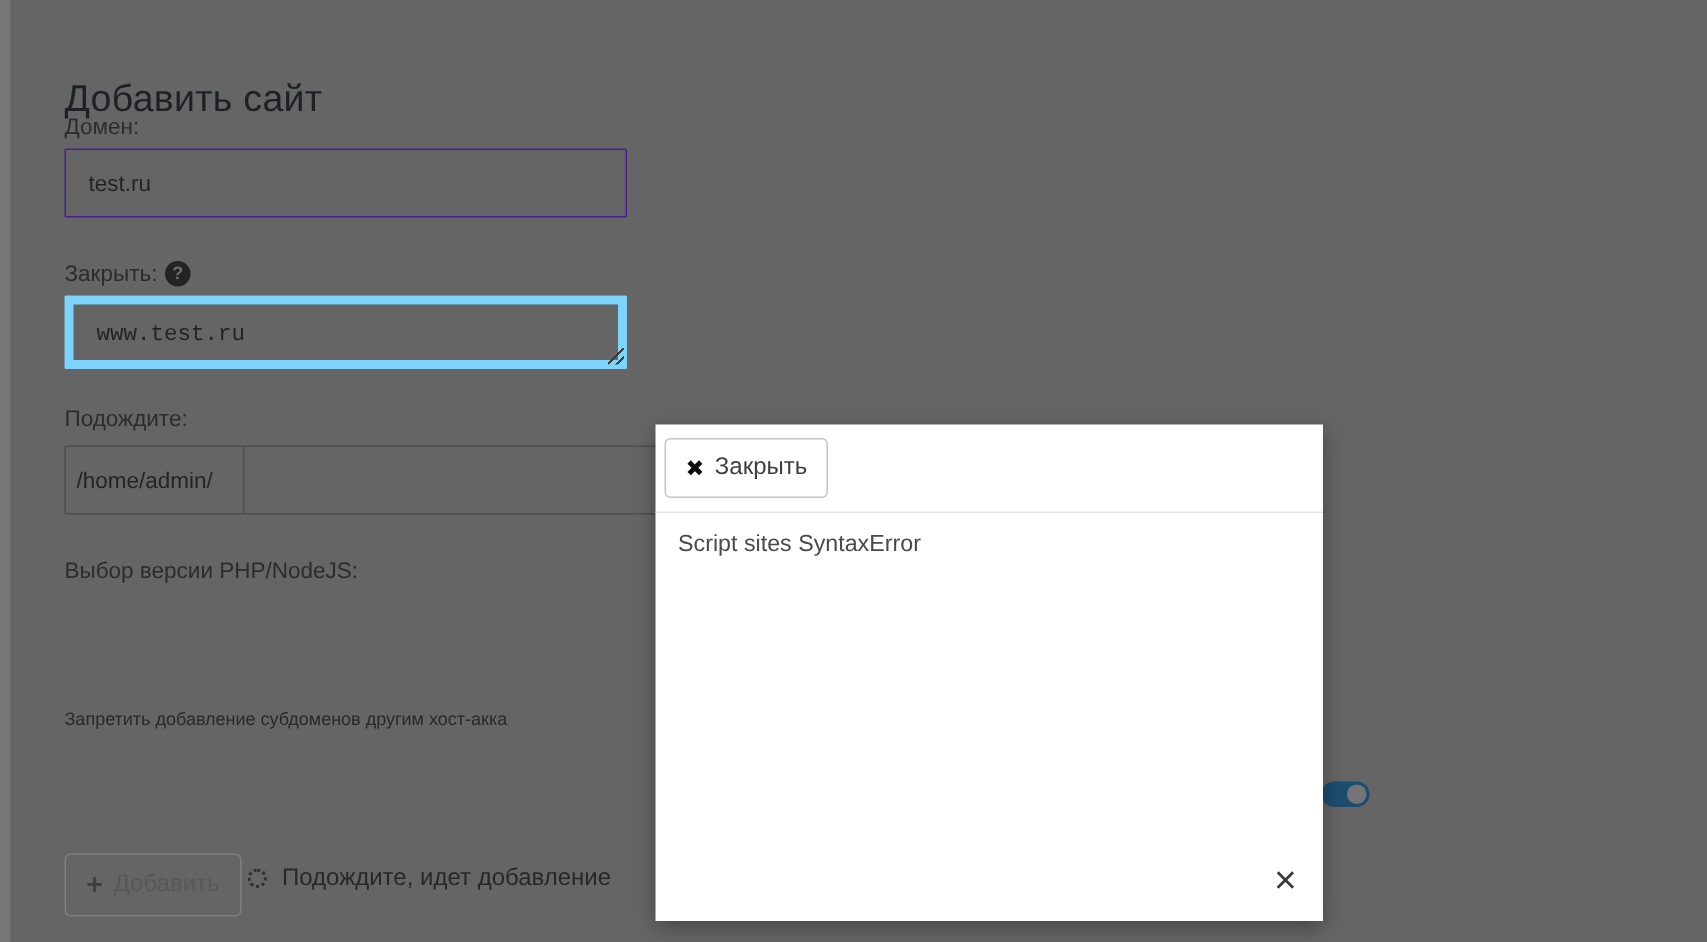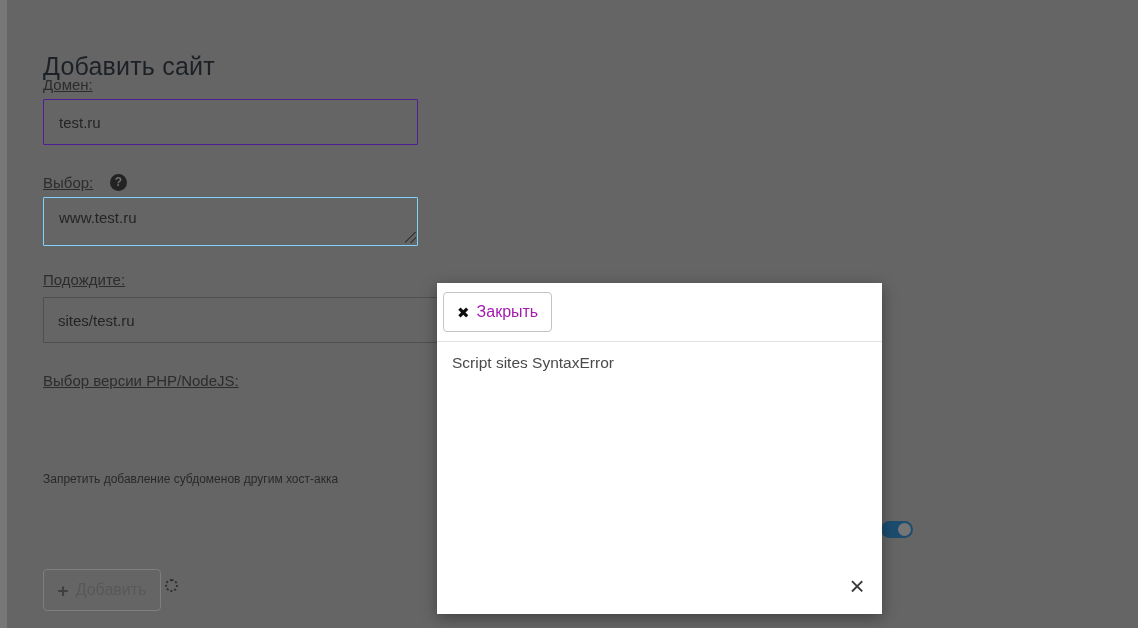--- a/index.html
+++ b/index.html
@@ -13,21 +13,21 @@
 
   
   .edge-strip { position:absolute; left:0; top:0; width:7px; height:628px; background:#777777; }
 
   .page-title {
     position:absolute; left:43px; top:16px;
     font-size:25px; font-weight:400; color:#1d2125; letter-spacing:.2px;margin-top:36px;
   }
   .form-label {
     position:absolute; left:43px;
-    font-size:15px; color:#2c2c2c;text-decoration:underline;
+    font-size:15px; color:#2c2c2c;
   }
   .lbl-domain { top:76px; }
   .lbl-aliases { top:174px; }
   .lbl-directory { top:271px; }
   .lbl-php { top:372px; }
 
   .help-icon {
     position:absolute; left:110px; top:174px;
     width:17px; height:17px; border-radius:50%;
     background:#232323; color:#6f6f6f;
@@ -39,22 +39,22 @@
     position:absolute; left:43px; width:375px; height:46px;
     background:transparent; border:1px solid #4c1d95;
     color:#242424; font-size:15px; padding:0 15px;
     font-family:inherit; outline:none; border-radius:1px;
   }
   .inp-domain { top:99px; }
 
   .ta-wrap { position:absolute; left:43px; top:197px; width:375px; height:49px; }
   .dim-textarea {
     width:375px; height:49px; background:transparent;
-    border:1px solid #7dd3fc; color:#242424; font-size:15px;
-    padding:11px 15px; font-family:Liberation Sans, sans-serif; outline:none; resize:none; border-radius:1px;
+    border:6px solid #7dd3fc; color:#242424; font-size:15px;
+    padding:11px 15px; font-family:Liberation Mono, monospace; outline:none; resize:none; border-radius:1px;
   }
   .resize-grip {
     position:absolute; right:2px; bottom:3px; width:11px; height:11px;
     background:linear-gradient(135deg, transparent 0 45%, #3c3c3c 45% 54%, transparent 54% 72%, #3c3c3c 72% 81%, transparent 81%);
     pointer-events:none;
   }
 
   .dir-group {
     position:absolute; left:43px; top:297px; width:600px; height:46px;
     border:1px solid #4f4f4f; display:flex; align-items:stretch; border-radius:1px;
@@ -115,65 +115,66 @@
     position:absolute; left:437px; top:283px; width:445px; height:331px;
     background:#ffffff; box-shadow:0 4px 14px rgba(0,0,0,.35); z-index:10;
   }
   .modal-header { position:relative; height:59px; border-bottom:1px solid #e2e2e2; }
   .modal-close-btn {
     position:absolute; left:6px; top:9px; height:40px; padding:0 13px;
     background:#ffffff; border:1px solid #c4c4c4; border-radius:4px;
     display:flex; align-items:center; gap:7px; cursor:pointer; font-family:inherit;
   }
   .modal-close-btn .x-bold { font-size:15px; color:#0d0d0d; font-weight:700; line-height:1; }
-  .modal-close-btn .close-label { font-size:16px; color:#a21caf;text-align:center; }
+  .modal-close-btn .close-label { font-size:16px; color:#404040;text-align:center; }
   .corner-close {
     position:absolute; right:11px; top:289px; width:28px; height:28px;
     font-size:26px; font-weight:300; color:#3a3a3a; line-height:26px; text-align:center;
     cursor:pointer; z-index:11; background:transparent; border:none; font-family:inherit;
   }
   .modal-body { padding:12px 15px; font-size:15.5px; color:#4a4a4a; }
 </style>
 </head>
 <body>
 
 <div id="stage">
 
   <div class="edge-strip"></div>
 
   <h1 class="page-title">Добавить сайт</h1>
 
   <label class="form-label lbl-domain">Домен:</label>
   <input class="dim-input inp-domain" type="text" value="test.ru" style="">
 
-  <label class="form-label lbl-aliases">Выбор:</label>
+  <label class="form-label lbl-aliases">Закрыть:</label>
   <span class="help-icon">?</span>
   <div class="ta-wrap">
     <textarea class="dim-textarea" style="">www.test.ru</textarea>
     <div class="resize-grip"></div>
   </div>
 
   <label class="form-label lbl-directory">Подождите:</label>
   <div class="dir-group">
-    <input class="dir-input" type="text" value="sites/test.ru" style="">
+    <div class="dir-prefix">/home/admin/</div>
   </div>
 
   <label class="form-label lbl-php">Выбор версии PHP/NodeJS:</label>
 
   <div class="row-text txt-deny">Запретить добавление субдоменов другим хост-акка</div>
 
   <div class="toggle">
     <div class="knob"></div>
   </div>
 
   <button class="add-button" disabled="">
     <span class="plus">+</span>
     <span class="btn-label">Добавить</span>
   </button>
   <div class="spinner"></div>
+  <div class="wait-text">Подождите, идет добавление</div>
 
   <div class="modal">
     <div class="modal-header">
       <button class="modal-close-btn">
         <span class="x-bold">✖</span>
         <span class="close-label">Закрыть</span>
       </button>
     </div>
     <button class="corner-close">×</button>
     <div class="modal-body">Script sites SyntaxError</div>

